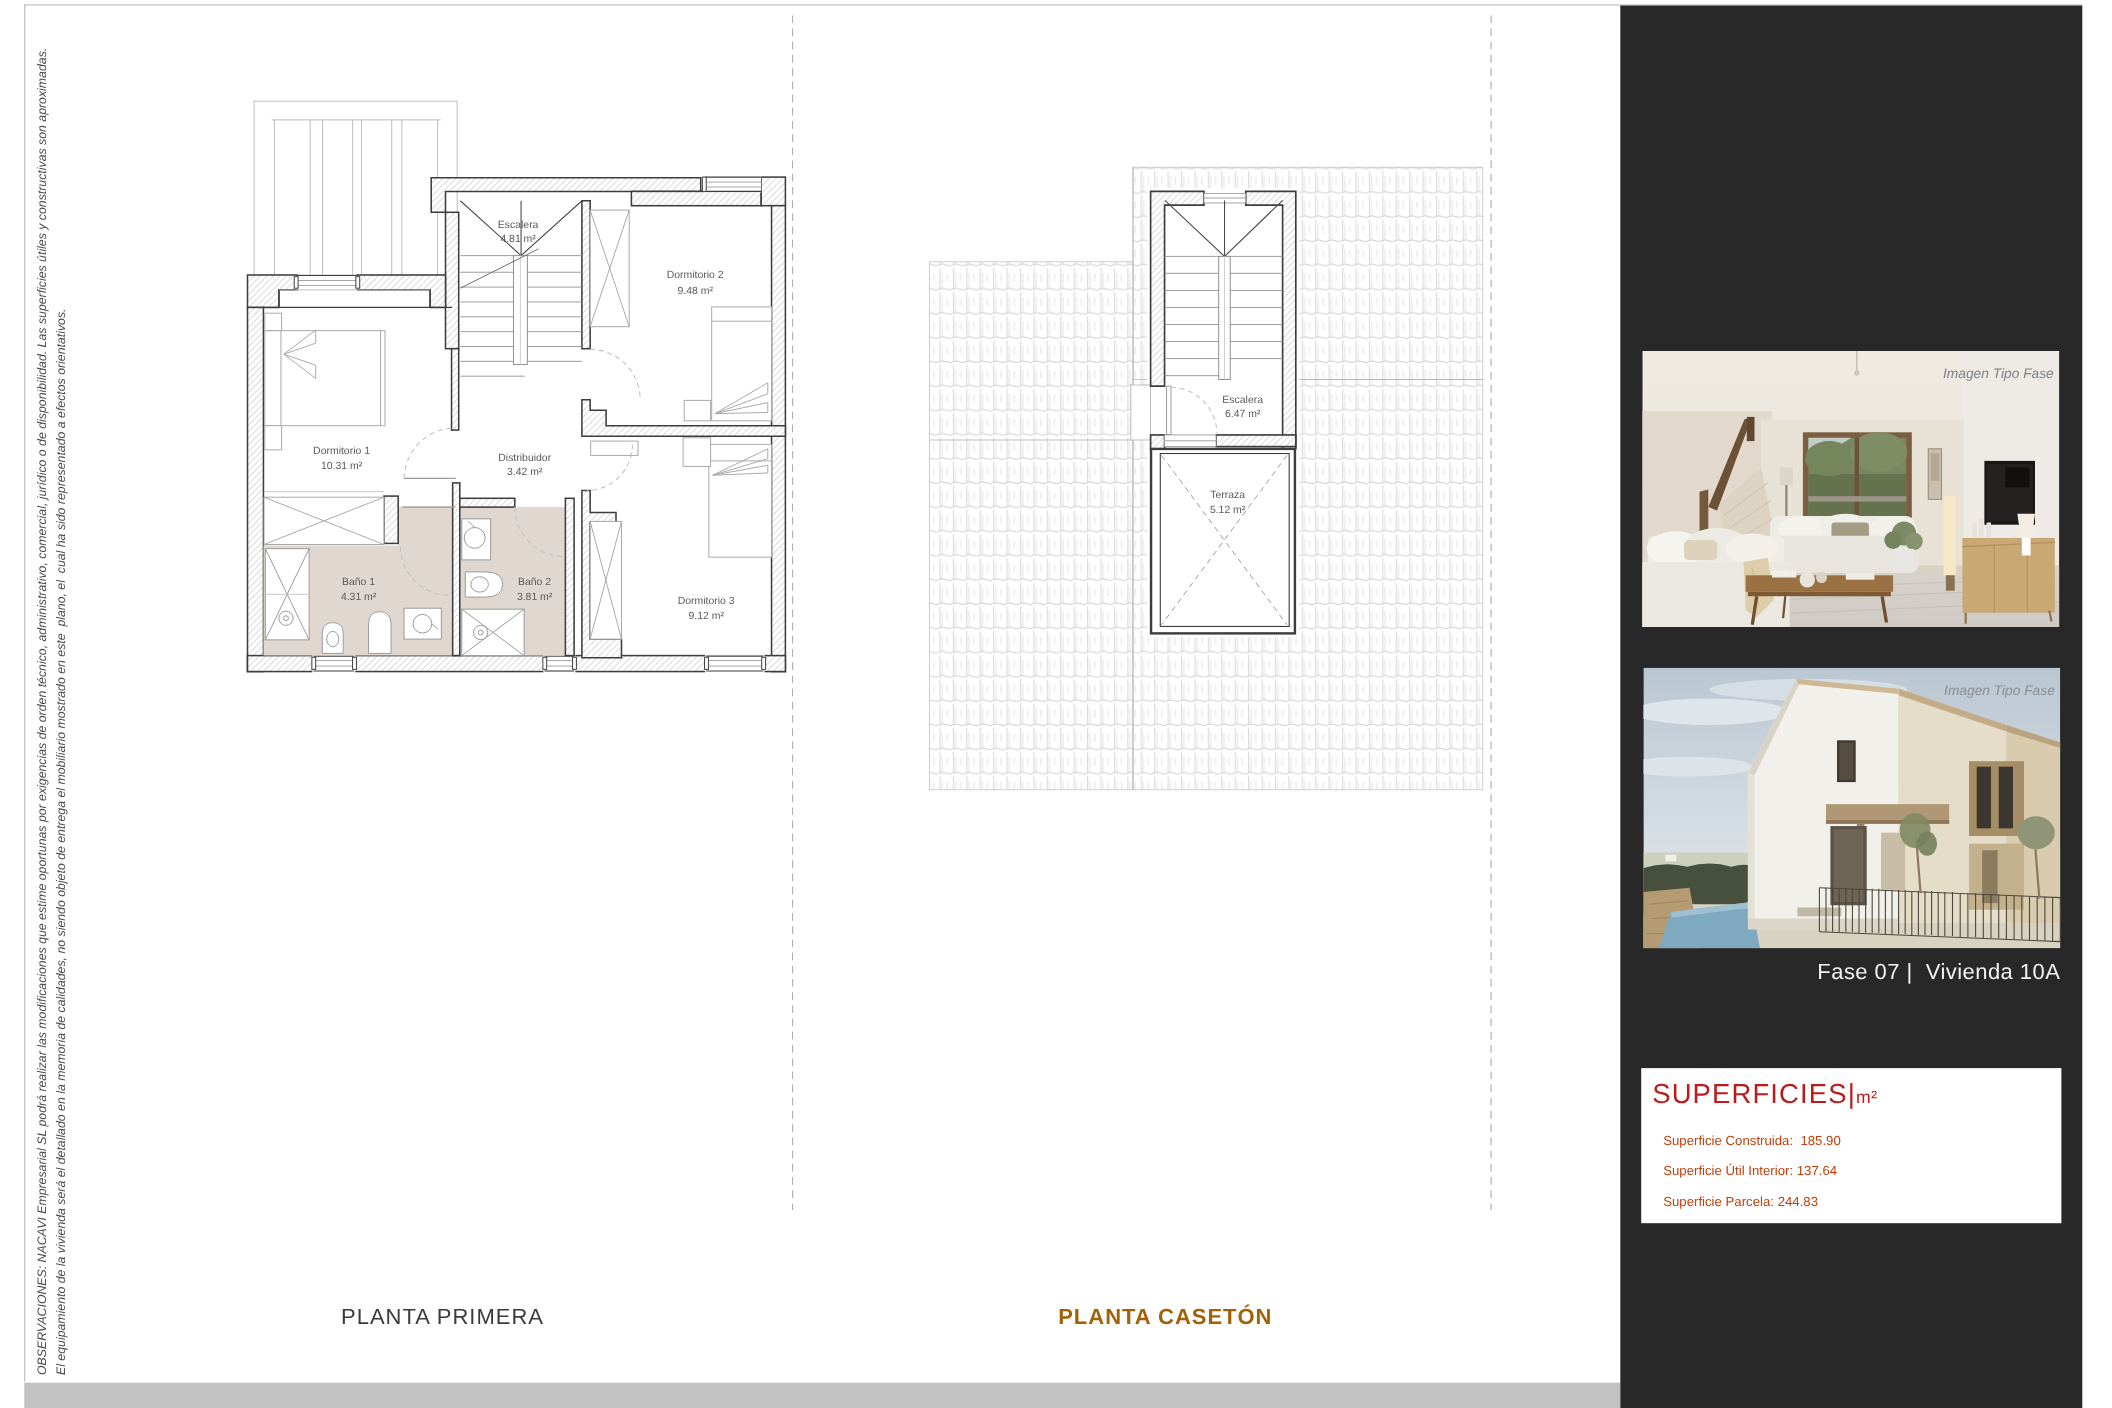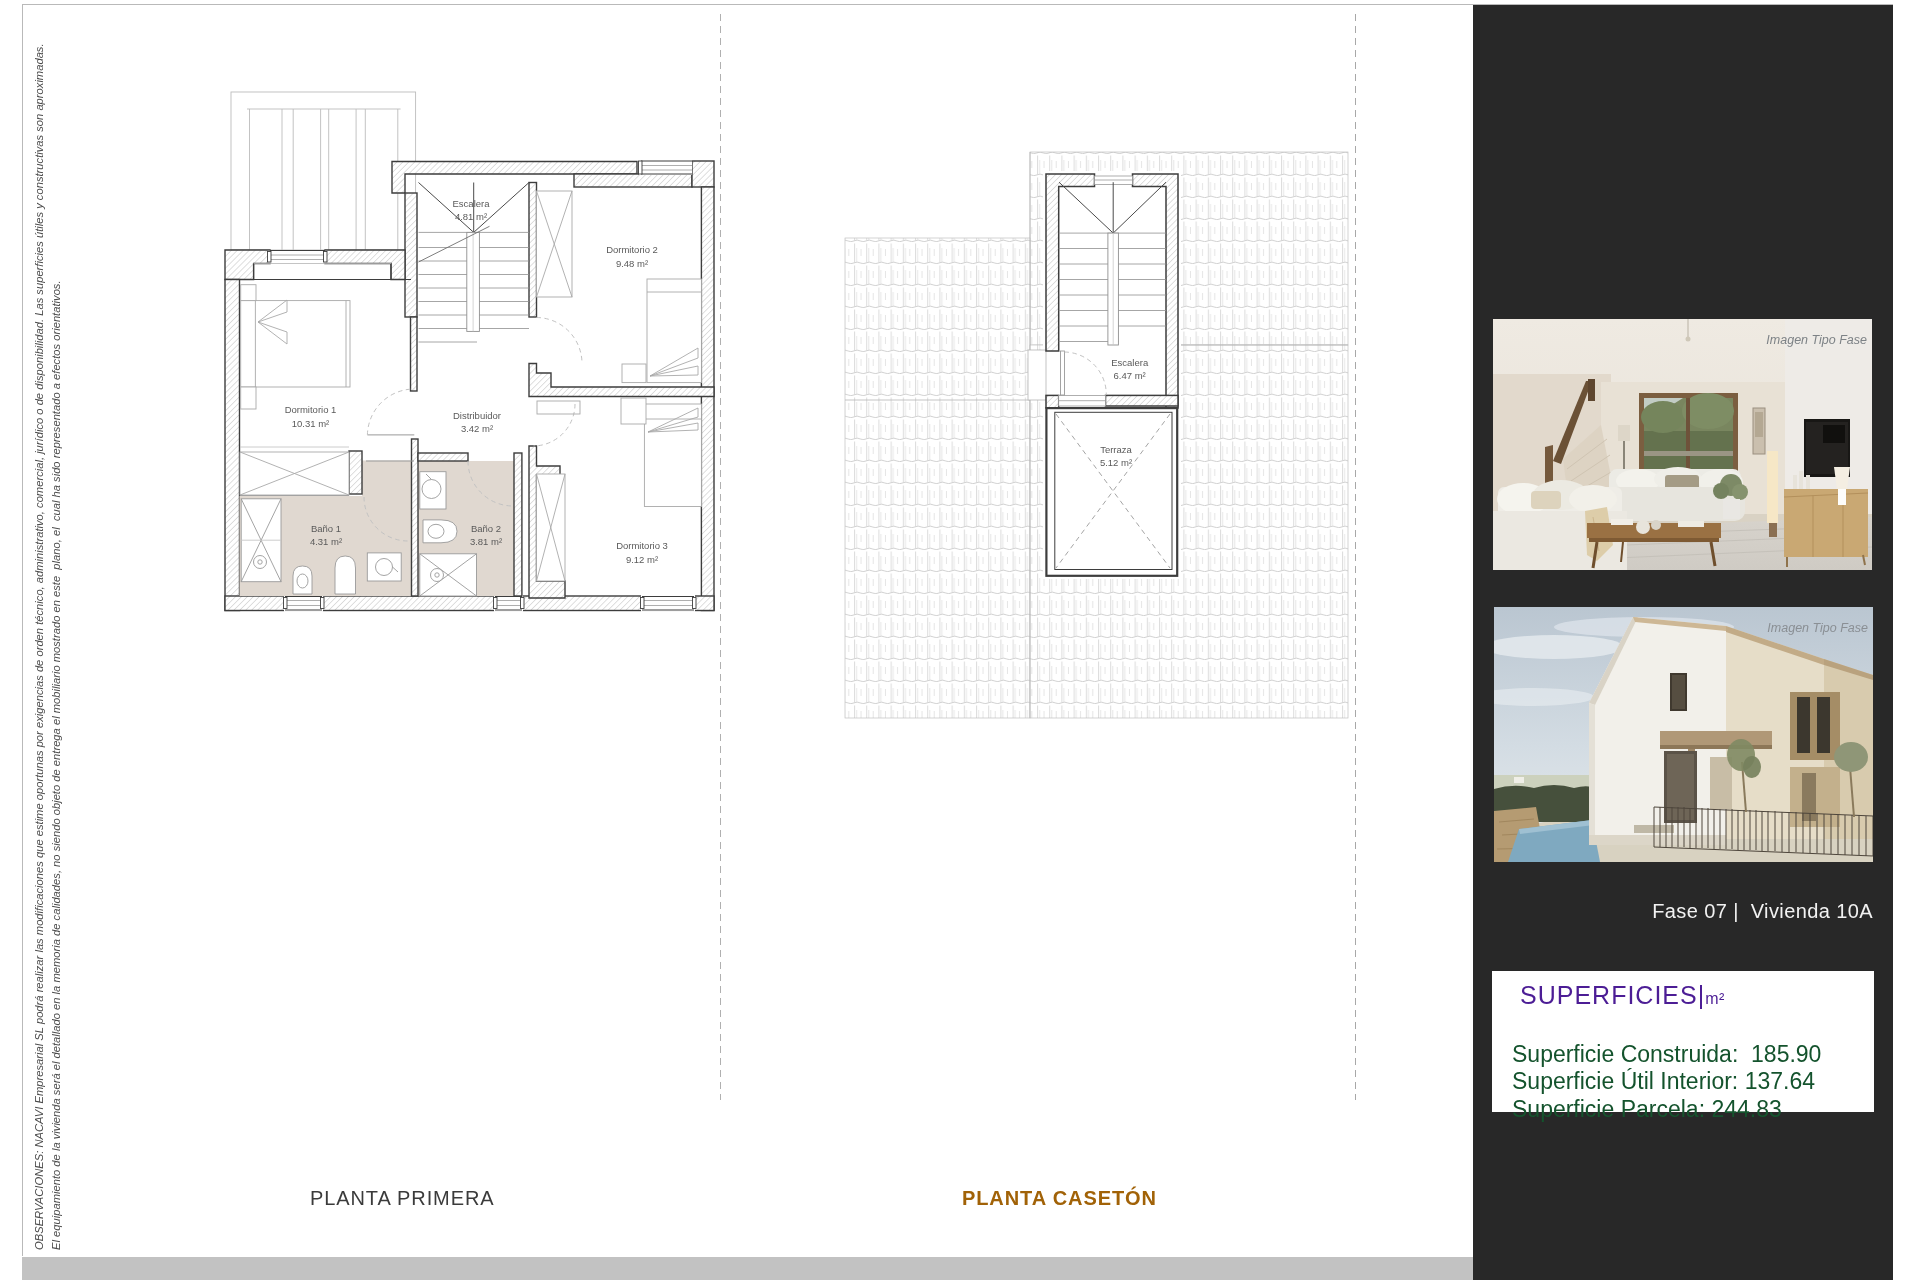--- a/index.html
+++ b/index.html
@@ -801,24 +801,24 @@
         <line x1="356" y1="160" x2="360" y2="210" stroke="#8a7a5c" stroke-width="2"></line>
         <ellipse cx="357" cy="150" rx="17" ry="15" fill="#8f9677"></ellipse>
       </g>
 
 <g>
         <text x="374" y="25" text-anchor="end" font-size="12.5" font-style="italic" fill="#8a8f94">Imagen Tipo Fase</text>
       </g>
 </svg>
 </div>
 
-<div class="abs" style="left:1493px;top:900px;width:380px;text-align:right;font-size:20px;color:#f2f2f2;letter-spacing:0.4px;">Fase 07 |&nbsp; Vivienda 10A</div>
+<div class="abs" style="left:1493px;top:873px;width:380px;text-align:right;font-size:20px;color:#f2f2f2;letter-spacing:0.4px;">Fase 07 |&nbsp; Vivienda 10A</div>
 
 <div class="abs" style="left:1492px;top:971px;width:382px;height:141px;background:#ffffff;">
 
-  <div class="abs" style="left:28px;top:10px;font-size:25px;letter-spacing:1px;color:#4c1d95;">SUPERFICIES|<span style="font-size:16px;letter-spacing:0.5px;">m²</span></div>
-
-  <div class="abs" style="left:20px;top:70px;font-size:23px;line-height:27.3px;color:#14532d;">
+  <div class="abs" style="left:10px;top:10px;font-size:25px;letter-spacing:1px;color:#b91c1c;">SUPERFICIES|<span style="font-size:16px;letter-spacing:0.5px;">m²</span></div>
+
+  <div class="abs" style="left:20px;top:53px;font-size:12px;line-height:27.3px;color:#c2410c;">
     Superficie Construida:&nbsp; 185.90<br>
     Superficie Útil Interior: 137.64<br>
     Superficie Parcela: 244.83
   </div>
 </div>
 
 </body></html>

